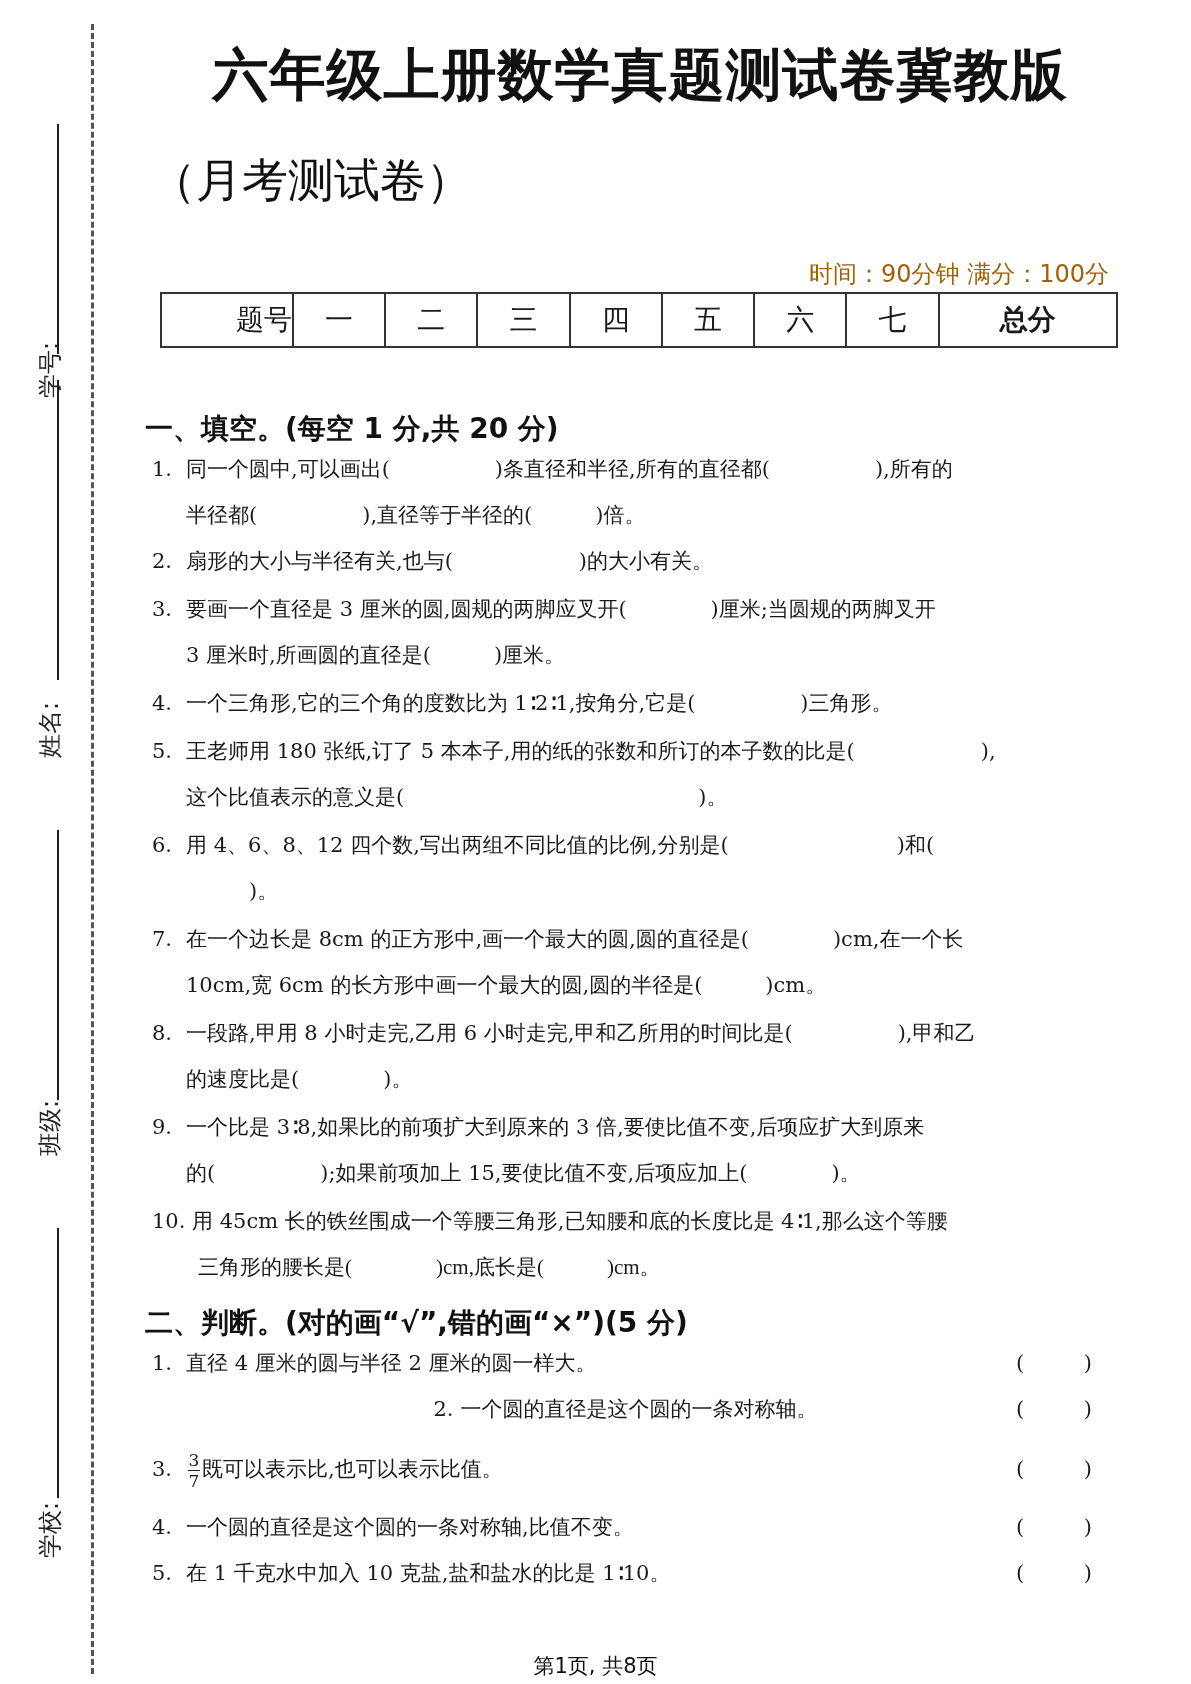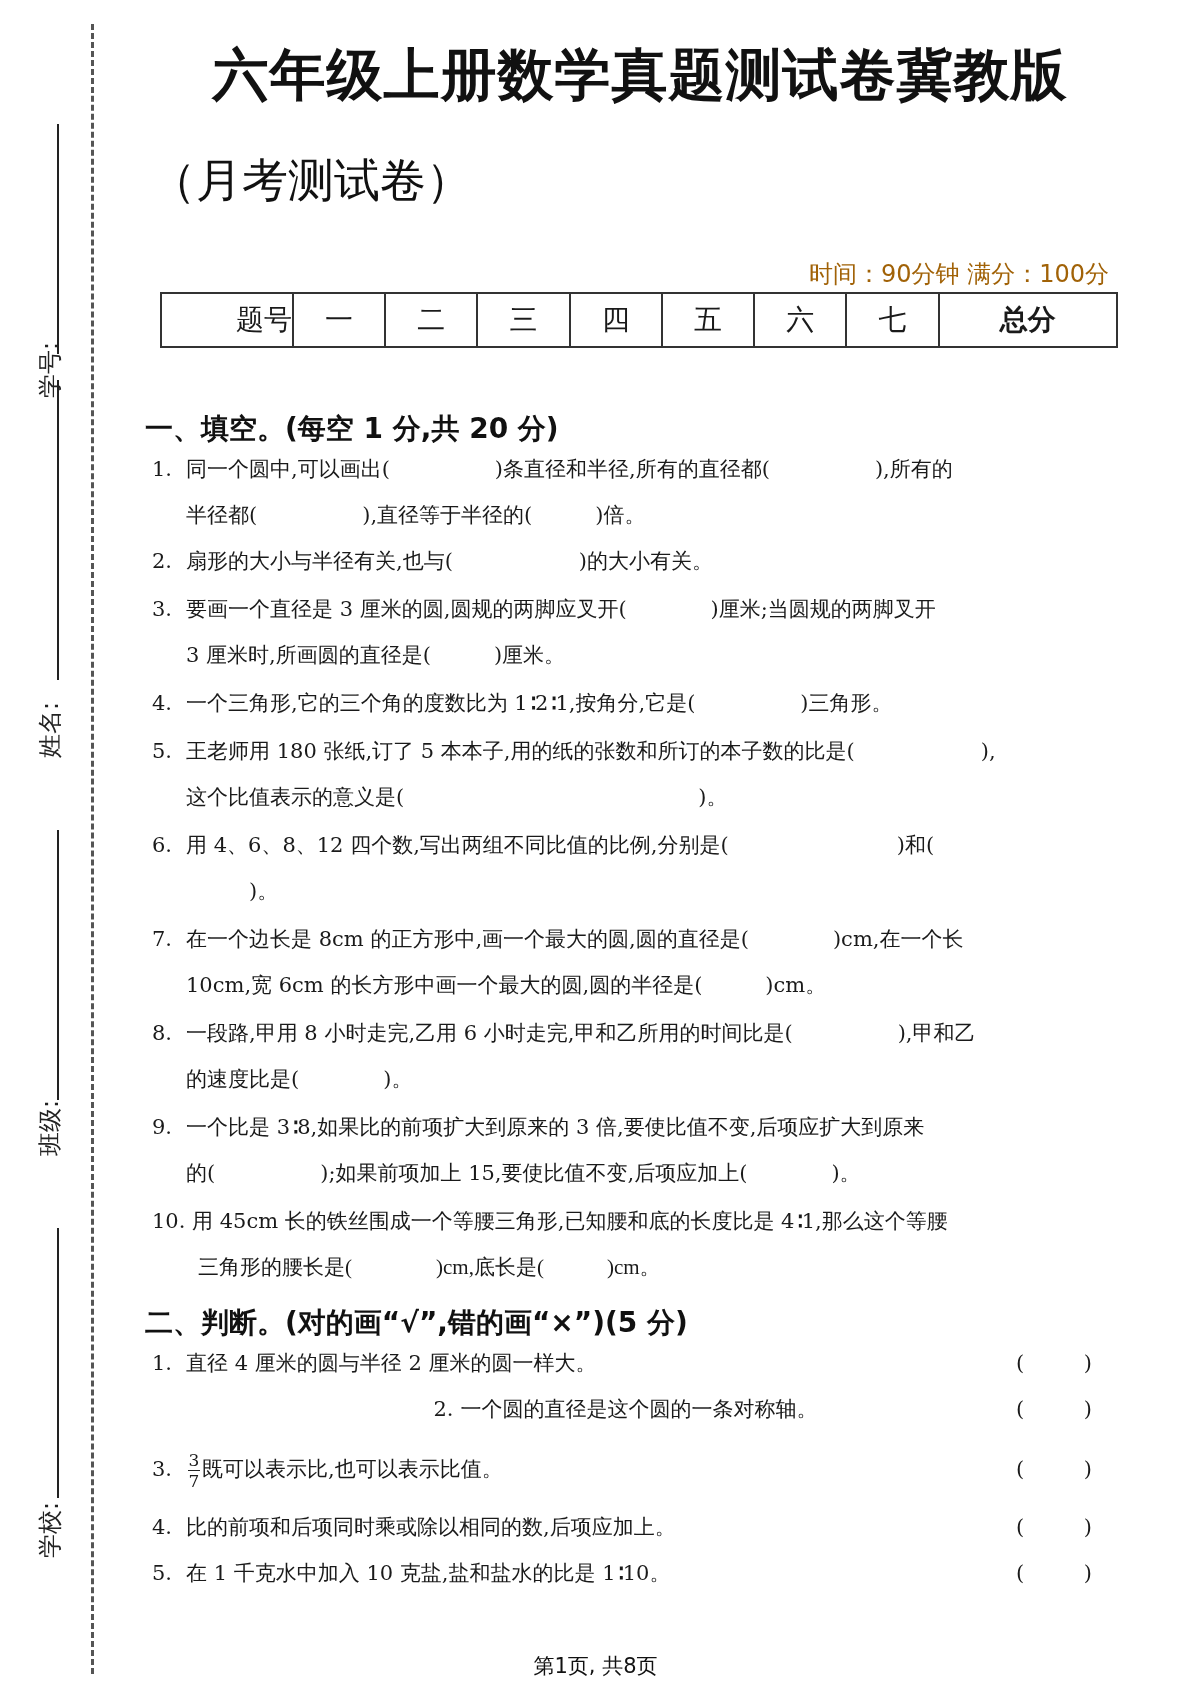--- a/index.html
+++ b/index.html
@@ -151,21 +151,21 @@
 <div class="q" style="top:1446px;"><span class="num">3.</span><span class="frac">
       <span>3</span>
       <span class="bar"></span>
       <span>7</span>
     </span><span>既可以表示比,也可以表示比值。</span></div>
 <div class="judge-paren" style="top:1446px;">
     <span>(</span>
     <span>)</span>
   </div>
 
-<div class="q" style="top:1504px;"><span class="num">4.</span><span>比的前项和后项同时乘或除以相同的数,后项应加上。</span></div>
+<div class="q" style="top:1504px;"><span class="num">4.</span><span>一个圆的直径是这个圆的一条对称轴,比值不变。</span></div>
 <div class="judge-paren" style="top:1504px;">
     <span>(</span>
     <span>)</span>
   </div>
 
 <div class="q" style="top:1550px;"><span class="num">5.</span><span>在 1 千克水中加入 10 克盐,盐和盐水的比是 1∶10。</span></div>
 <div class="judge-paren" style="top:1550px;">
     <span>(</span>
     <span>)</span>
   </div>

